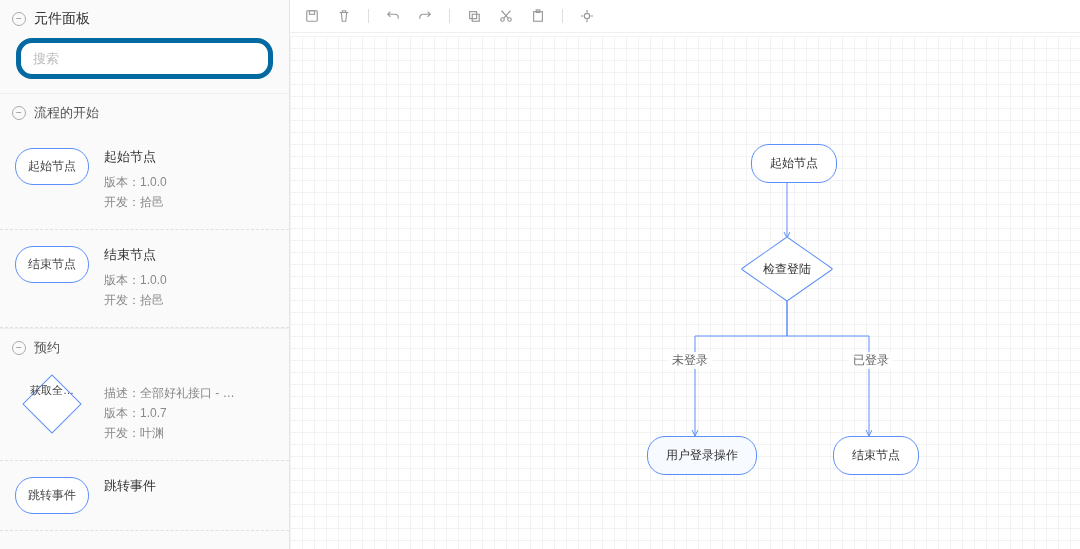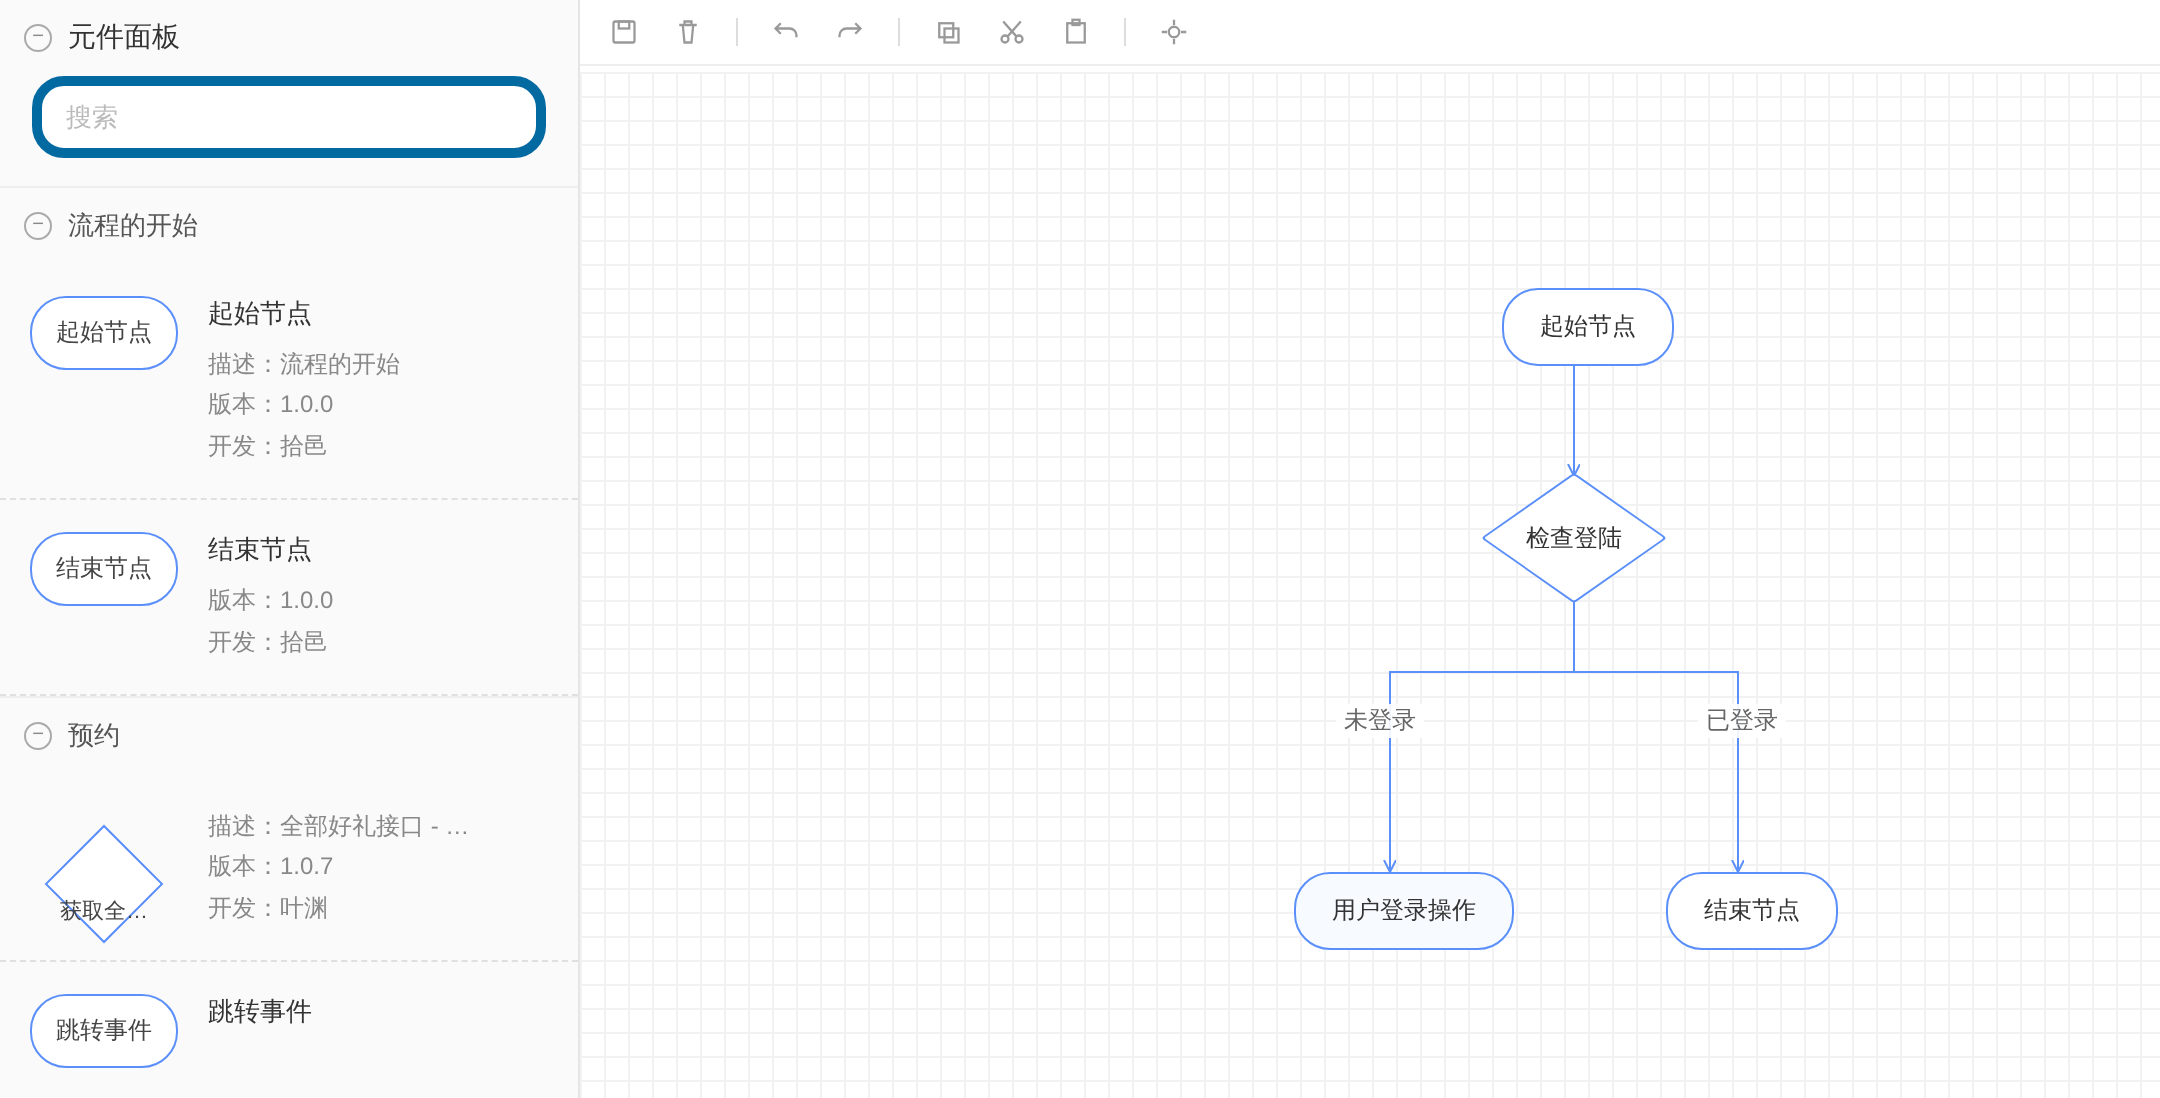--- a/index.html
+++ b/index.html
@@ -12,21 +12,21 @@
 .search-input::placeholder { color: #bbb; }
 .section-header { display: flex; align-items: center; padding: 10px 12px; font-weight: 500; font-size: 13px; color: #555; border-top: 1px solid #eee; }
 .comp-list { padding: 0; }
 .comp-item { display: flex; align-items: flex-start; padding: 16px 12px; border-bottom: 1px dashed #e0e0e0; }
 .comp-shape { flex-shrink: 0; width: 80px; display: flex; justify-content: center; align-items: center; }
 .comp-meta { flex: 1; padding-left: 12px; min-width: 0; }
 .comp-title { font-size: 13px; font-weight: 500; color: #333; margin-bottom: 6px; white-space: nowrap; overflow: hidden; text-overflow: ellipsis; }
 .comp-row { font-size: 12px; color: #888; line-height: 1.7; white-space: nowrap; overflow: hidden; text-overflow: ellipsis; }
 .comp-label { color: #888; }
 .shape-rounded { border: 1px solid #5b8ff9; border-radius: 18px; padding: 9px 12px; font-size: 12px; color: #444; background: #fff; white-space: nowrap; max-width: 76px; overflow: hidden; text-overflow: ellipsis; }
-.shape-diamond-wrap { width: 60px; height: 60px; display: flex; align-items: flex-end; justify-content: center; position: relative; }
+.shape-diamond-wrap { width: 60px; height: 60px; display: flex; align-items: flex-start; justify-content: center; position: relative; }
 .shape-diamond-sq { width: 42px; height: 42px; border: 1px solid #5b8ff9; background: #fff; transform: rotate(45deg); }
 .shape-diamond-text { position: absolute; font-size: 11px; color: #444; max-width: 56px; white-space: nowrap; overflow: hidden; text-overflow: ellipsis; }
 .canvas-area { flex: 1; position: relative; background: #fff; }
 .toolbar { display: flex; align-items: center; gap: 16px; padding: 8px 14px; border-bottom: 1px solid #eee; color: #888; font-size: 14px; }
 .tb-sep { width: 1px; height: 14px; background: #ddd; }
 .tb-btn { width: 16px; height: 16px; display: inline-flex; align-items: center; justify-content: center; cursor: pointer; }
 .tb-btn svg { width: 14px; height: 14px; stroke: #999; fill: none; stroke-width: 1.3; }
 .canvas { position: absolute; top: 36px; left: 0; right: 0; bottom: 0; background-image: linear-gradient(#f2f2f2 1px, transparent 1px), linear-gradient(90deg, #f2f2f2 1px, transparent 1px); background-size: 12px 12px; }
 .node { position: absolute; font-size: 12px; color: #333; }
 .node-rounded { border: 1px solid #5b8ff9; border-radius: 18px; padding: 10px 18px; background: #fff; white-space: nowrap; }
@@ -53,21 +53,20 @@
     <span class="collapse-icon">−</span>
     <span>流程的开始</span>
   </div>
   <div class="comp-list">
     <div class="comp-item">
       <div class="comp-shape">
         <div class="shape-rounded">起始节点</div>
       </div>
       <div class="comp-meta">
         <div class="comp-title">起始节点</div>
-        <div class="comp-row"><span class="comp-label">描述：</span><span>流程的开始</span></div>
         <div class="comp-row"><span class="comp-label">版本：</span><span>1.0.0</span></div>
         <div class="comp-row"><span class="comp-label">开发：</span><span>拾邑</span></div>
       </div>
     </div>
     <div class="comp-item">
       <div class="comp-shape">
         <div class="shape-rounded">结束节点</div>
       </div>
       <div class="comp-meta">
         <div class="comp-title">结束节点</div>

